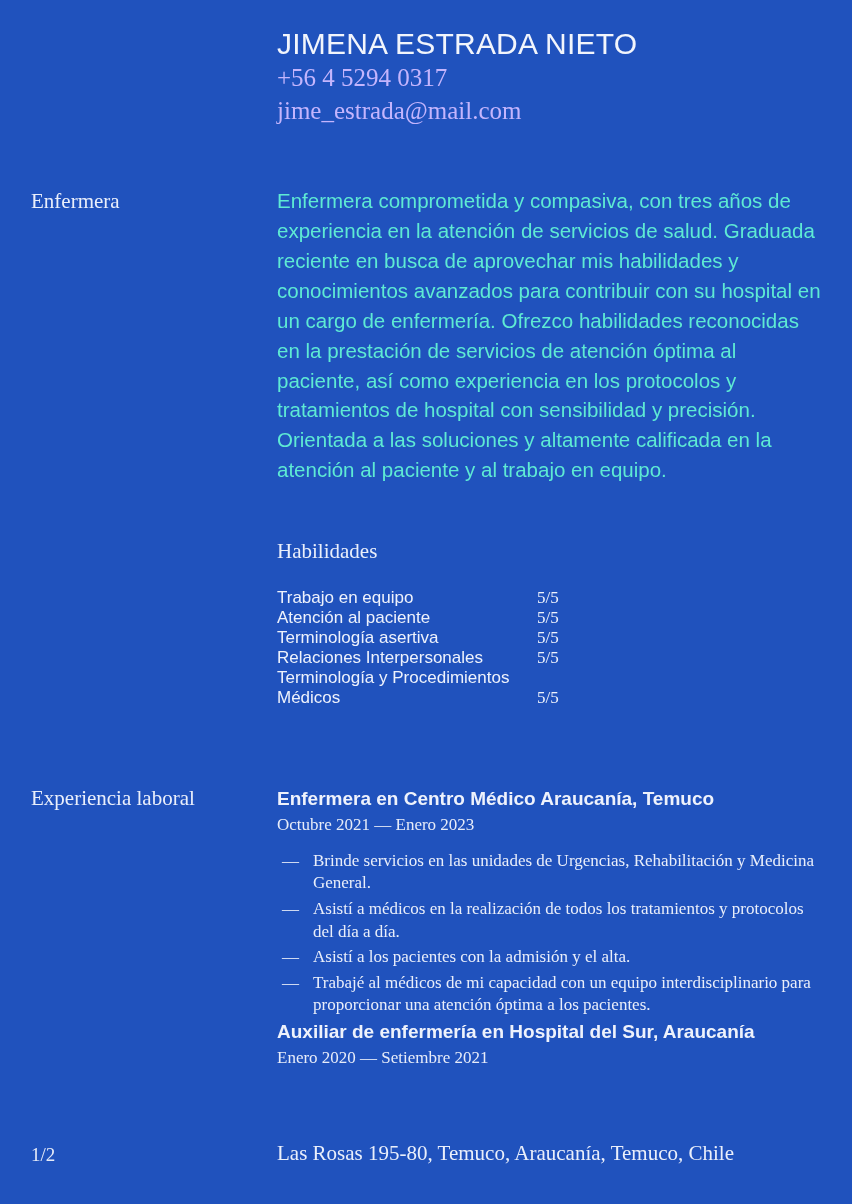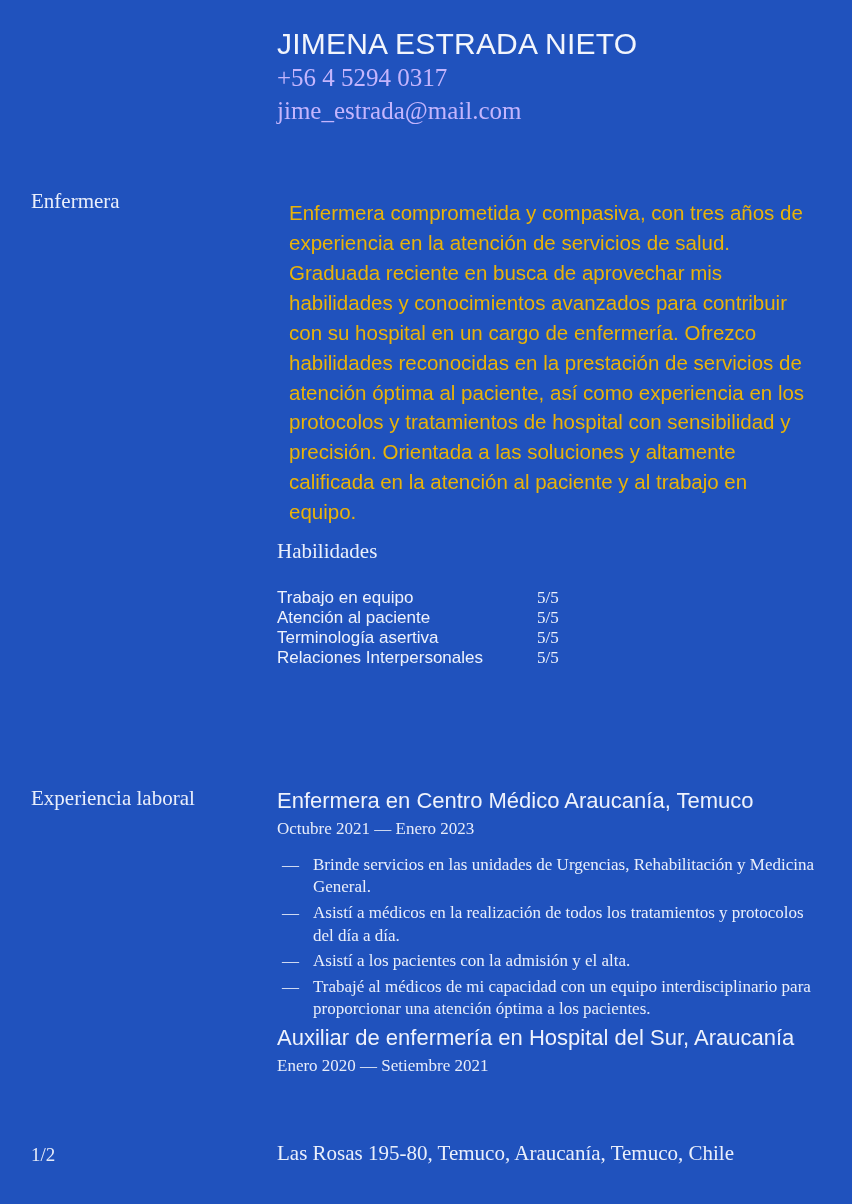--- a/index.html
+++ b/index.html
@@ -69,22 +69,22 @@
   #summary-block {
     top: 186px;
   }
   #summary-label-block {
     top: 188px;
   }
   .summary-text {
     font-family: "Liberation Sans", sans-serif;
     font-size: 20.5px;
     line-height: 1.46;
-    color: #eab308;
-    margin: 12px;
+    color: #5eead4;
+    margin: 0;
     text-align: left;
   }
 
   
   #skills-block {
     top: 538px;
   }
   .skills-heading {
     font-family: "Liberation Serif", serif;
     font-size: 21px;
@@ -127,24 +127,25 @@
   #experience-block {
     top: 787px;
   }
   .job {
     margin: 0;
   }
   .job + .job {
   }
   .job-title {
     font-family: "Liberation Sans", sans-serif;
-    font-size: 22px;
+    font-size: 19px;
     line-height: 1.3;
     color: #eef2fc;
     margin: 0;
+    font-weight: bold;
   }
   .job-dates {
     font-family: "Liberation Serif", serif;
     font-size: 17px;
     line-height: 1.3;
     color: #e7ecf9;
     margin: 2px 0 0 0;
   }
   .job-bullets {
     list-style: none;
@@ -223,20 +224,24 @@
           <td class="skill-rating">5/5</td>
         </tr>
         <tr>
           <td class="skill-name">Terminología asertiva</td>
           <td class="skill-rating">5/5</td>
         </tr>
         <tr>
           <td class="skill-name">Relaciones Interpersonales</td>
           <td class="skill-rating">5/5</td>
         </tr>
+        <tr>
+          <td class="skill-name">Terminología y Procedimientos Médicos</td>
+          <td class="skill-rating skill-rating-bottom">5/5</td>
+        </tr>
       </tbody>
     </table>
   </div>
 
   <div class="left-col" id="experience-label-block">
     <p class="section-label">Experiencia laboral</p>
   </div>
 
   <div class="main-col" id="experience-block">
 

